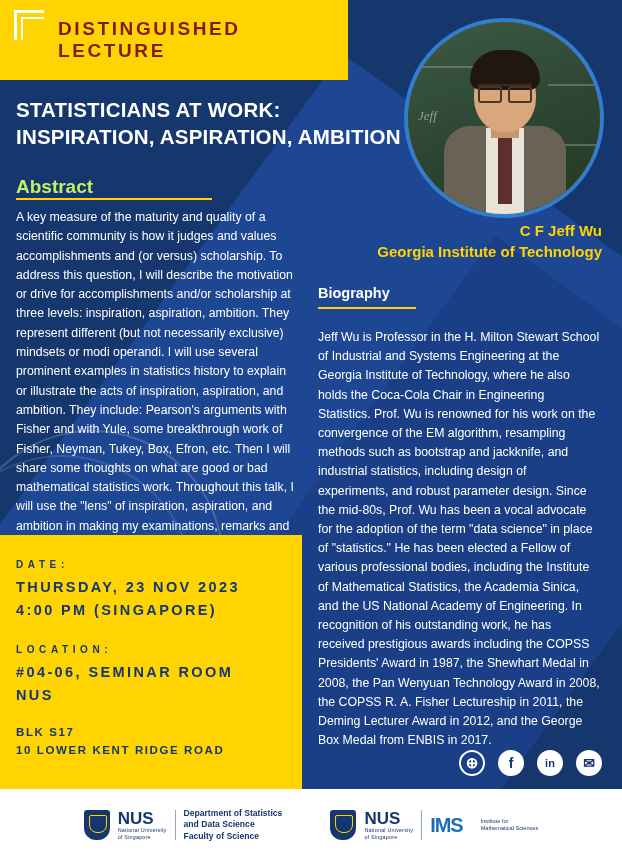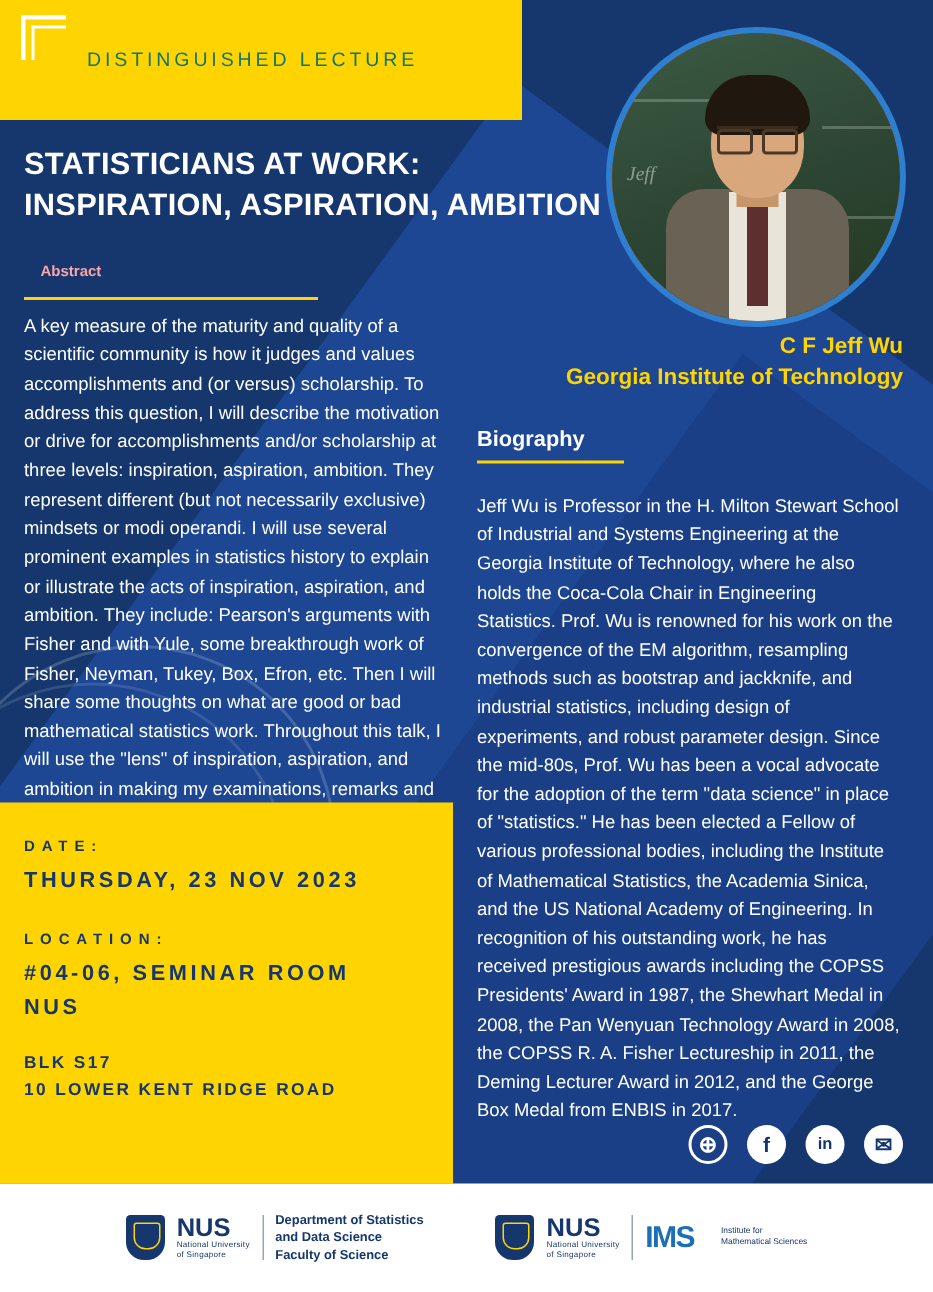--- a/index.html
+++ b/index.html
@@ -97,47 +97,46 @@
     background: #ffffff;
   }
   .corner-mark .l4 {
     position: absolute;
     left: 7px; top: 7px;
     width: 2px; height: 23px;
     background: #ffffff;
   }
   .header-text {
     margin-left: 58px;
-    color: #0f766e;
-    font-weight: normal;
-    font-size: 13px;
+    color: #7f1d1d;
+    font-weight: bold;
+    font-size: 19px;
     letter-spacing: 2.6px;
     line-height: 22px;
   }
   
   .title {
     position: absolute;
     left: 16px;
     top: 96px;
     width: 430px;
     color: #ffffff;
     font-weight: bold;
     font-size: 20.5px;
     line-height: 27px;
     letter-spacing: 0.2px;
   }
   
   .abstract-head {
     position: absolute;
     left: 16px;
     top: 176px;
-    color: #fca5a5;
-    font-weight: bold;
-    font-size: 10px;
-    margin-left: 11px;
+    color: #bef264;
+    font-weight: bold;
+    font-size: 19px;
   }
   .abstract-rule {
     position: absolute;
     left: 16px;
     top: 198px;
     width: 196px;
     height: 2px;
     background: #ffd400;
   }
   .abstract-body {
@@ -474,20 +473,21 @@
     <div>Georgia Institute of Technology</div>
   </div>
 
   <div class="bio-head">Biography</div>
   <div class="bio-rule"></div>
   <div class="bio-body">Jeff Wu is Professor in the H. Milton Stewart School of Industrial and Systems Engineering at the Georgia Institute of Technology, where he also holds the Coca-Cola Chair in Engineering Statistics. Prof. Wu is renowned for his work on the convergence of the EM algorithm, resampling methods such as bootstrap and jackknife, and industrial statistics, including design of experiments, and robust parameter design. Since the mid-80s, Prof. Wu has been a vocal advocate for the adoption of the term "data science" in place of "statistics." He has been elected a Fellow of various professional bodies, including the Institute of Mathematical Statistics, the Academia Sinica, and the US National Academy of Engineering. In recognition of his outstanding work, he has received prestigious awards including the COPSS Presidents' Award in 1987, the Shewhart Medal in 2008, the Pan Wenyuan Technology Award in 2008, the COPSS R. A. Fisher Lectureship in 2011, the Deming Lecturer Award in 2012, and the George Box Medal from ENBIS in 2017.</div>
 
   <div class="details">
     <div class="det-label">DATE:</div>
     <div class="det-value">THURSDAY, 23 NOV 2023</div>
+    <div class="det-value">4:00 PM (SINGAPORE)</div>
     <div class="det-gap"></div>
     <div class="det-label">LOCATION:</div>
     <div class="det-value">#04-06, SEMINAR ROOM</div>
     <div class="det-value">NUS</div>
     <div class="det-gap"></div>
     <div class="det-sub">BLK S17</div>
     <div class="det-sub">10 LOWER KENT RIDGE ROAD</div>
   </div>
 
   <div class="socials">

